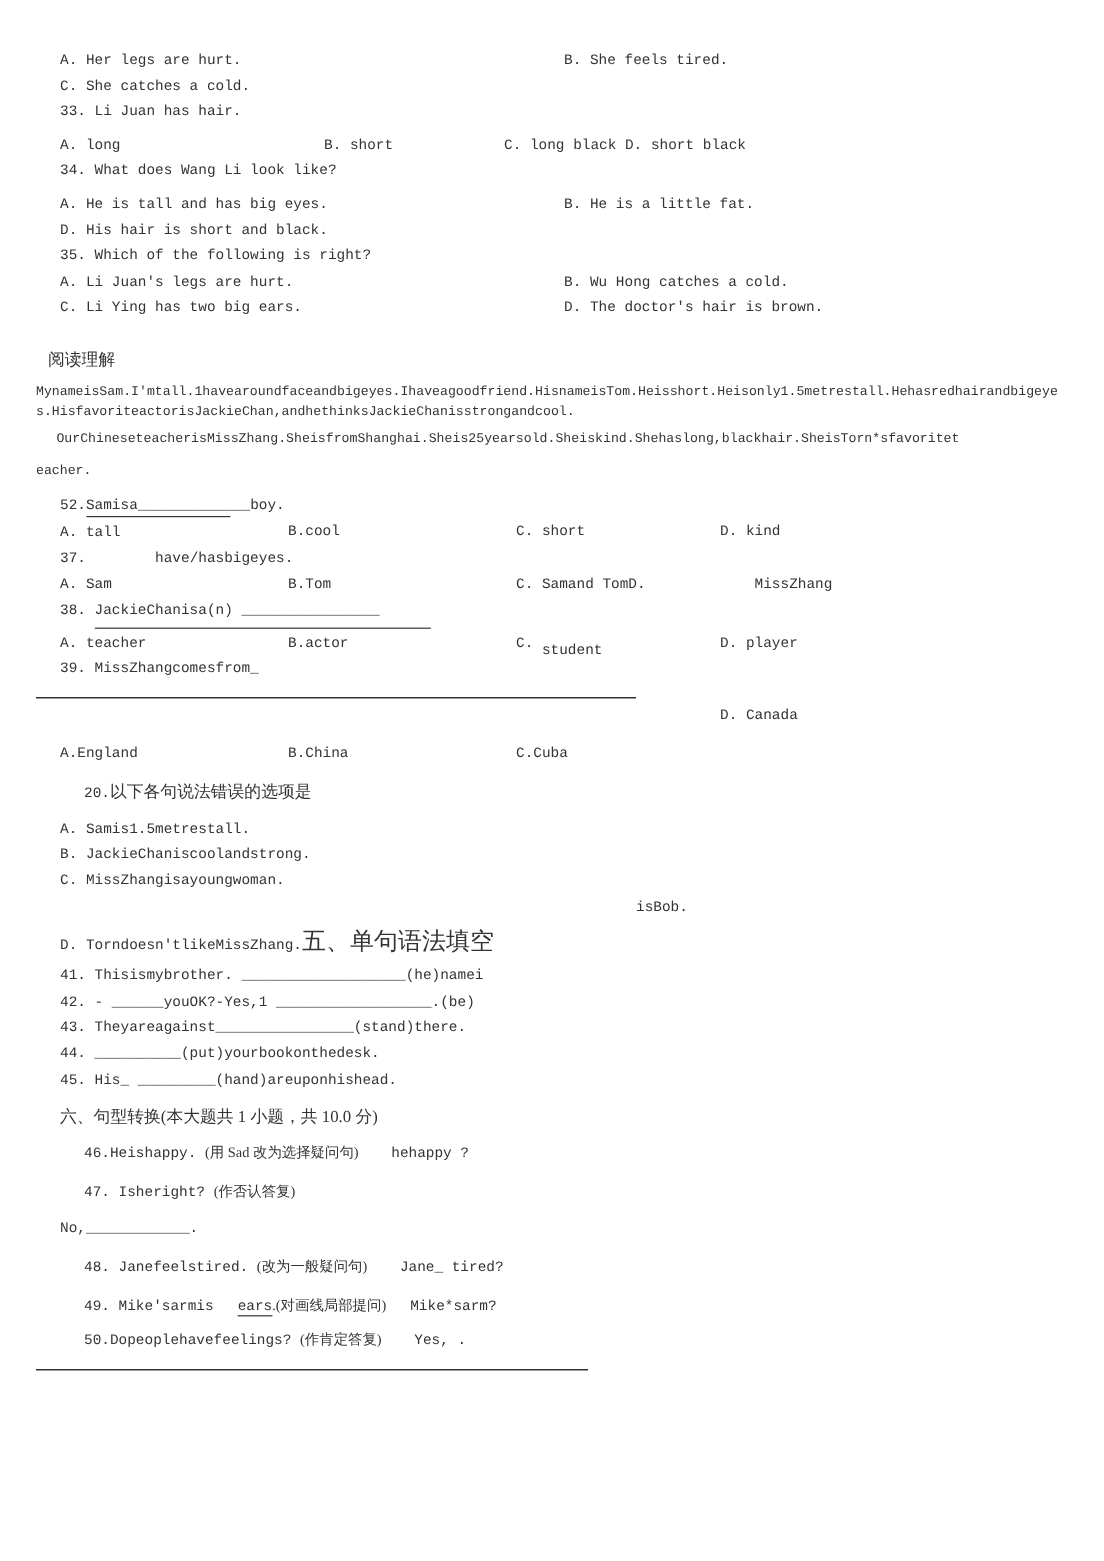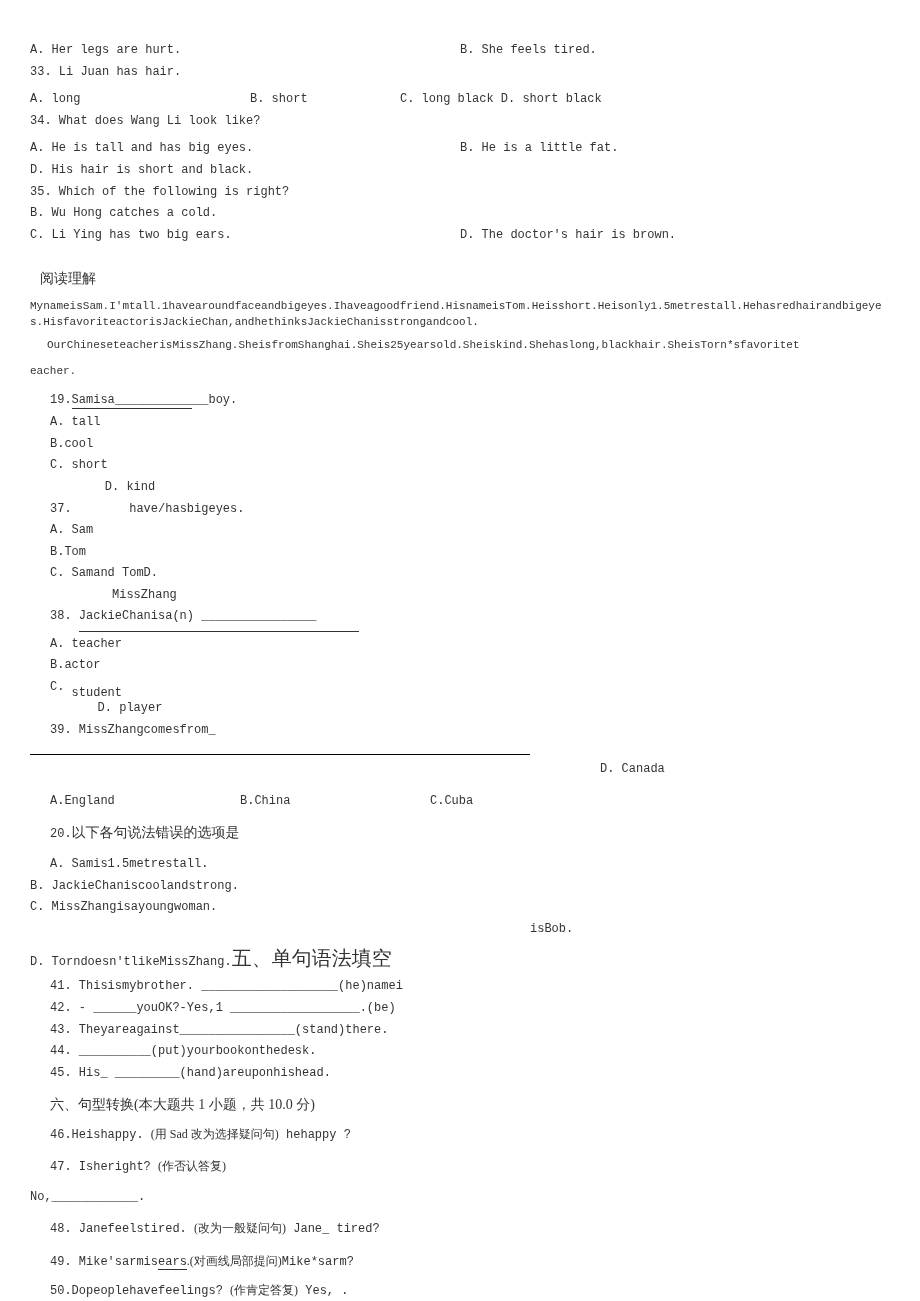--- a/index.html
+++ b/index.html
@@ -5,81 +5,83 @@
 body {
   font-family: "SimSun", "Courier New", monospace;
   font-size: 12px;
   color: #333;
   background: #fff;
   margin: 0;
   padding: 40px 30px;
   width: 860px;
   line-height: 1.8;
 }
-.mono { font-family: "Courier New", monospace; }
+.mono { font-family: "Courier New", monospace; margin-left: 20px; }
 .row { display: flex; }
 .col-left { width: 50%; }
 .col-right { width: 50%; }
 .section-title { font-family: "SimSun", serif; font-size: 14px; margin: 20px 0 6px 10px; }
 .passage { font-family: "Courier New", monospace; font-size: 11px; line-height: 1.5; margin: 4px 0 10px 0; word-break: break-all; }
 .indent1 { margin-left: 20px; }
-.options4 { display: flex; margin-left: 20px; flex-direction: column; }
+.options4 { display: flex; margin-left: 20px; }
 .opt { flex: 0 0 auto; }
 .opt-a { width: 190px; }
 .opt-b { width: 190px; }
 .opt-c { width: 170px; }
-.opt-d { width: 160px; text-align: center; }
+.opt-d { width: 160px; }
 .underline { border-top: 1px solid #333; display: inline-block; height: 1px; vertical-align: middle; }
 .over-line { border-top: 1px solid #333; display: inline-block; }
 .thick-under { border-bottom: 1.5px solid #000; display: inline-block; height: 2px; }
 .float-right-text { margin-left: 500px; font-family: "Courier New", monospace; }
 .chinese { font-family: "SimSun", serif; }
 </style>
 </head>
 <body>
 
 <div class="row mono">
   <div class="col-left">A. Her legs are hurt.</div>
   <div class="col-right">B.  She feels tired.</div>
 </div>
 <div class="row mono">
+  <div class="col-left">C. She catches a cold.</div>
 </div>
 
 <div class="mono">33. Li Juan has  hair.</div>
 <div class="row mono" style="margin-top:6px;">
   <div style="width:220px">A. long</div>
   <div style="width:150px">B. short</div>
   <div>C.  long black D. short black</div>
 </div>
 
 <div class="mono">34. What   does Wang Li look like?</div>
 <div class="row mono" style="margin-top:6px;">
   <div class="col-left">A. He is   tall and has big eyes.</div>
   <div class="col-right">B.  He is a little fat.</div>
 </div>
 <div class="row mono">
   <div class="col-right">D. His hair is short and black.</div>
 </div>
 
 <div class="mono">35. Which of the following is right?</div>
 <div class="row mono">
+  <div class="col-left">A.  Li Juan's legs are hurt.</div>
   <div class="col-right">B. Wu Hong catches a cold.</div>
 </div>
 <div class="row mono">
   <div class="col-left">C. Li Ying has two big ears.</div>
   <div class="col-right">D. The doctor's hair is brown.</div>
 </div>
 
 <div class="section-title chinese">阅读理解</div>
 <div class="passage">MynameisSam.I'mtall.1havearoundfaceandbigeyes.Ihaveagoodfriend.HisnameisTom.Heisshort.Heisonly1.5metrestall.Hehasredhairandbigeyes.HisfavoriteactorisJackieChan,andhethinksJackieChanisstrongandcool.</div>
 <div class="passage" style="margin-top:-4px;margin-left:17px;">OurChineseteacherisMissZhang.SheisfromShanghai.Sheis25yearsold.Sheiskind.Shehaslong,blackhair.SheisTorn*sfavoritet</div>
 <div class="passage" style="margin-top:4px;">eacher.</div>
 
 <div class="mono indent1">
-  <span>19.Samisa</span><span>_____________</span><span>boy.</span>
+  <span>52.Samisa</span><span>_____________</span><span>boy.</span>
 </div>
 <div class="options4 mono">
   <div class="opt opt-a">A.  <span class="over-line" style="width:120px; position:relative; top:-3px;"><span style="position:relative; top:3px;">tall</span></span></div>
   <div class="opt opt-b">B.cool</div>
   <div class="opt opt-c">C.  <span>short</span></div>
   <div class="opt opt-d">D.  <span>kind</span></div>
 </div>
 
 <div class="mono indent1">
   <span>37.</span>&nbsp;&nbsp;&nbsp;&nbsp;&nbsp;&nbsp;&nbsp;&nbsp;<span>have/hasbigeyes.</span>

